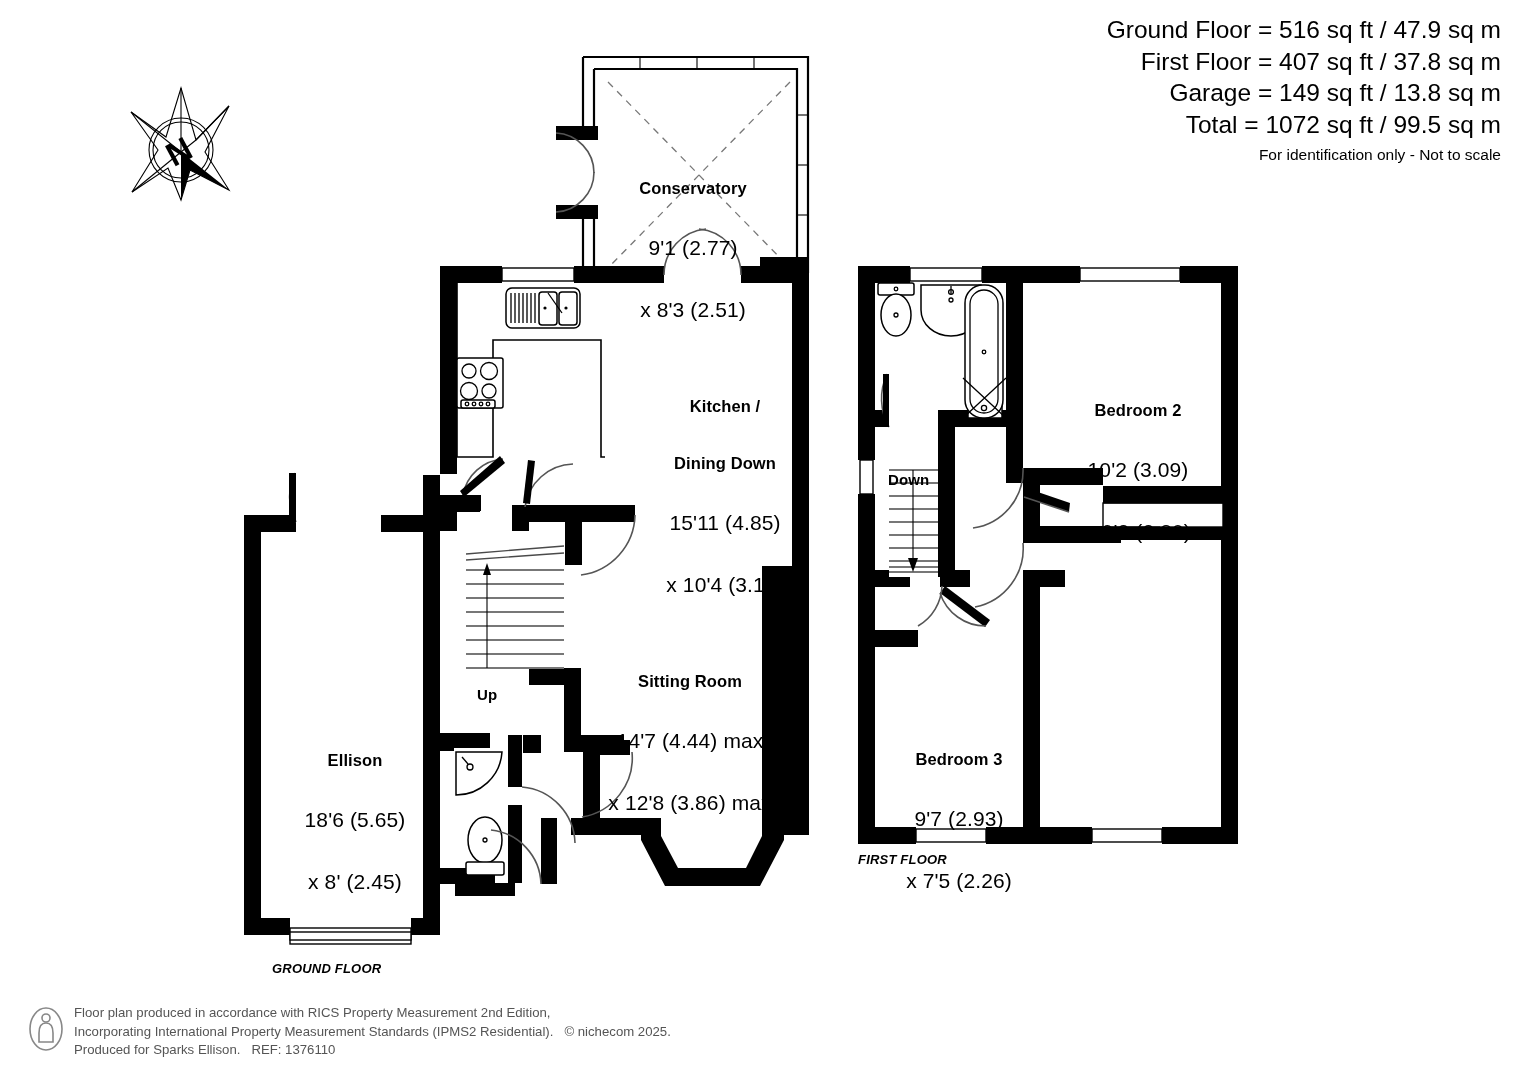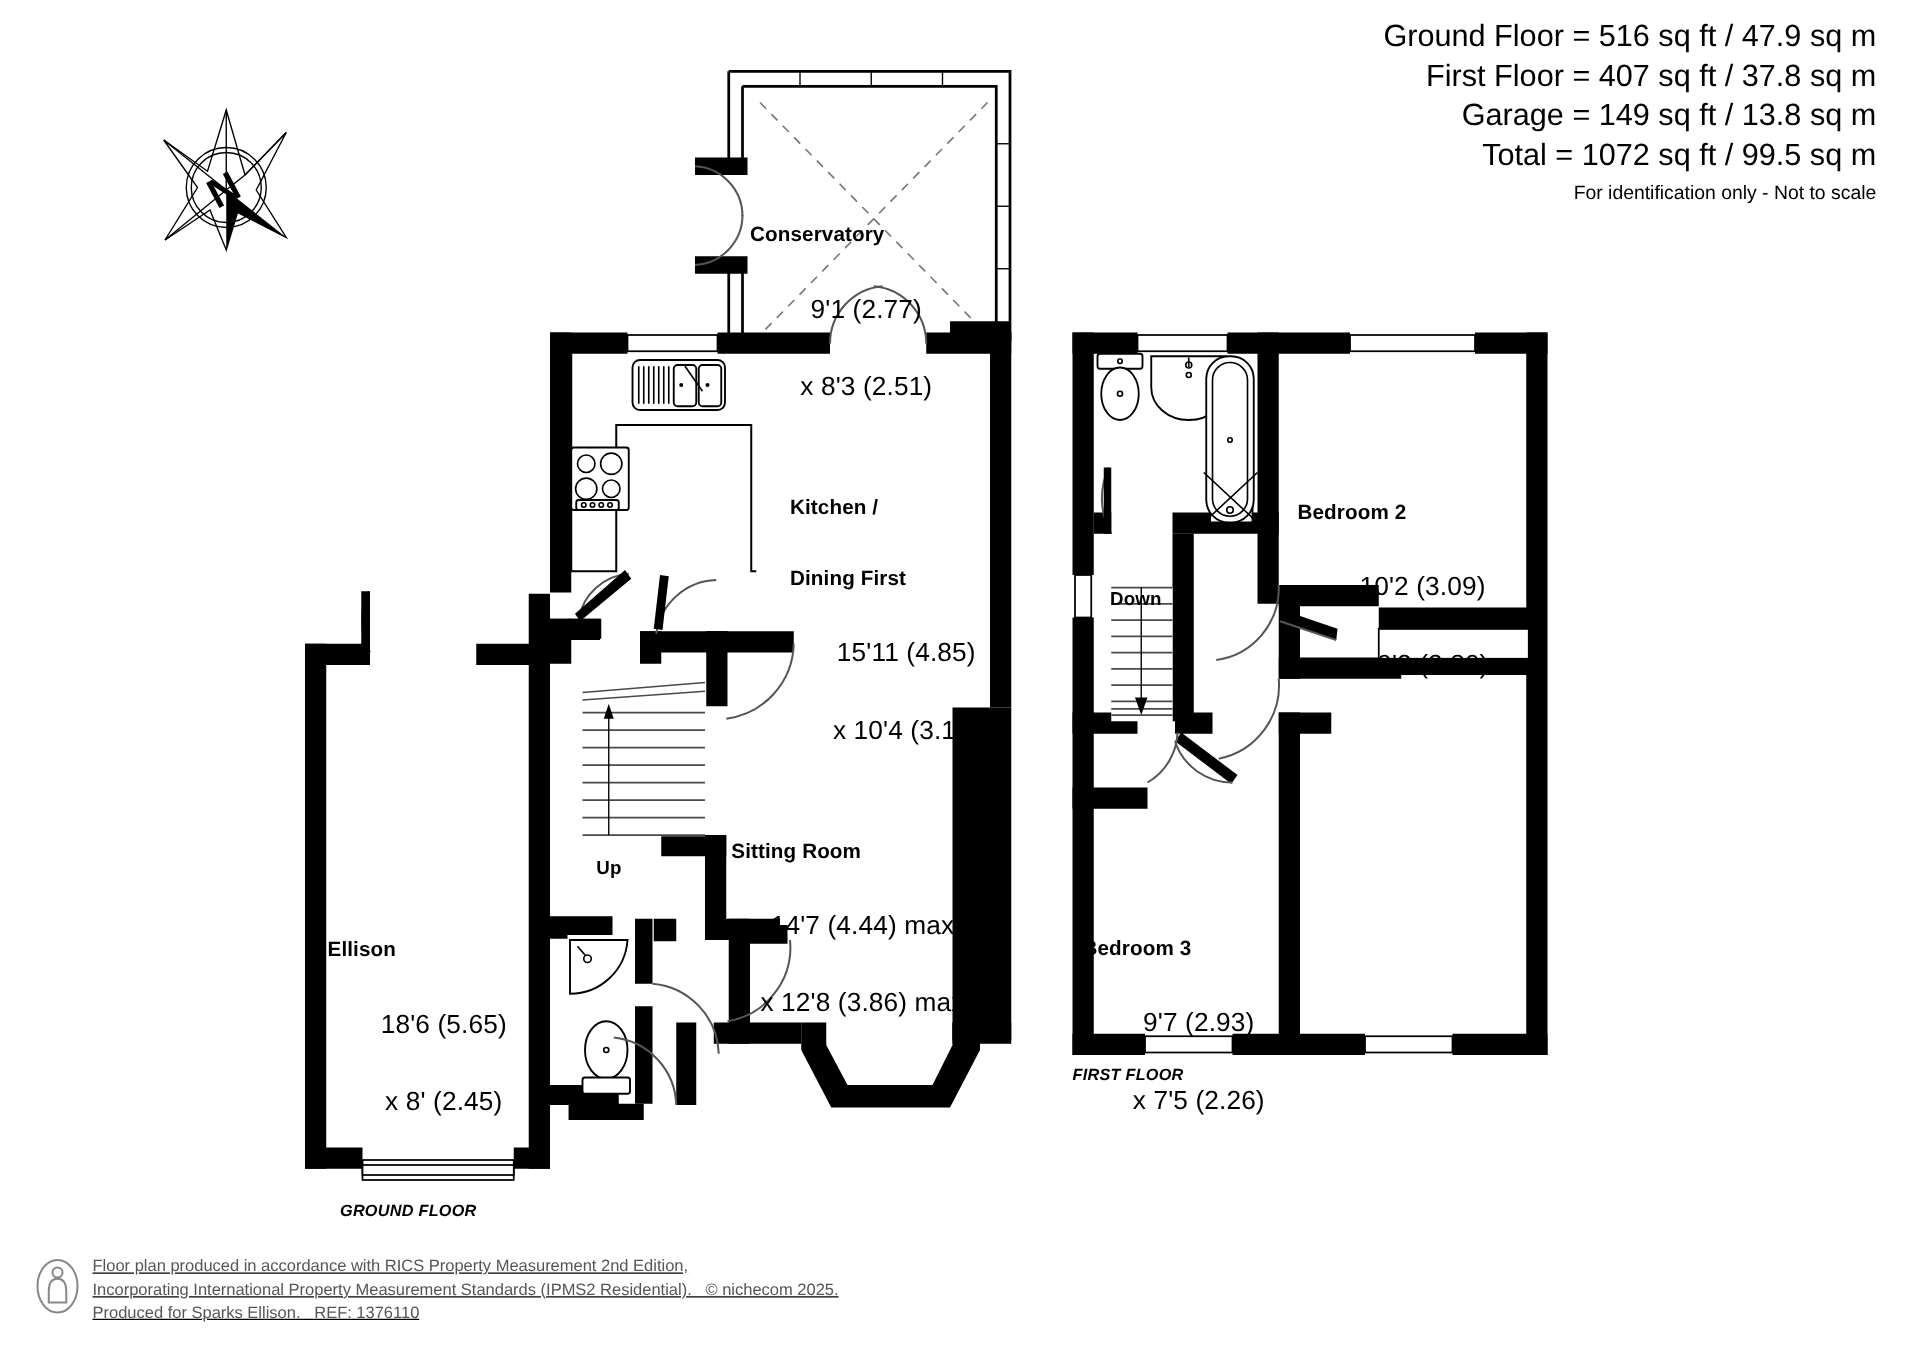--- a/index.html
+++ b/index.html
@@ -41,21 +41,21 @@
   .txt {
     position: absolute;
     white-space: pre;
     line-height: 1.17;
     letter-spacing: 0.1px;
     text-align: right;
   }
   .room-name {
     font-size: 16.5px;
     font-weight: bold;
-    text-align: left;
+    text-align: center;
   }
   .room-dim {
     font-size: 21px;
     font-weight: normal;
     text-align: center;
   }
   .room-block { text-align: center; }
 
   .floor-title {
     font-size: 13px;
@@ -80,21 +80,20 @@
   }
   .summary-note {
     font-size: 15.5px;
     margin-top: 6px;
     white-space: pre;
   }
   .footer {
     position: absolute;
     left: 74px;
     top: 1004px;
-    text-decoration: underline;
   }
   .footer-line {
     font-size: 13.2px;
     line-height: 1.42;
     color: #555555;
     white-space: pre;
   }
   .footer-badge {
     position: absolute;
     left: 28px;
@@ -423,21 +422,21 @@
   </div>
 
   <div class="txt room-block" style="left:600px; top:142px; width:186px;">
     <div class="room-name">Conservatory</div>
     <div class="room-dim">9'1 (2.77)</div>
     <div class="room-dim">x 8'3 (2.51)</div>
   </div>
 
   <div class="txt room-block" style="left:632px; top:360px; width:186px;">
     <div class="room-name">Kitchen /</div>
-    <div class="room-name">Dining First</div>
+    <div class="room-name">Dining Down</div>
     <div class="room-dim">15'11 (4.85)</div>
     <div class="room-dim">x 10'4 (3.14)</div>
   </div>
 
   <div class="txt room-block" style="left:585px; top:635px; width:210px;">
     <div class="room-name">Sitting Room</div>
     <div class="room-dim">14'7 (4.44) max</div>
     <div class="room-dim">x 12'8 (3.86) max</div>
   </div>
 

